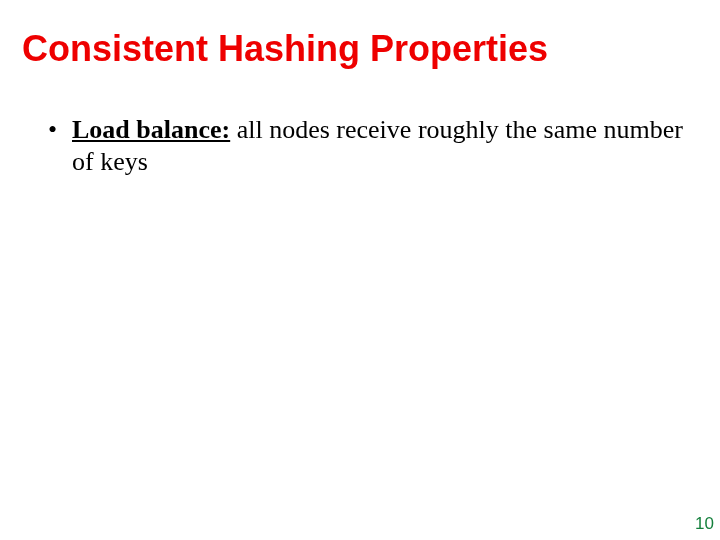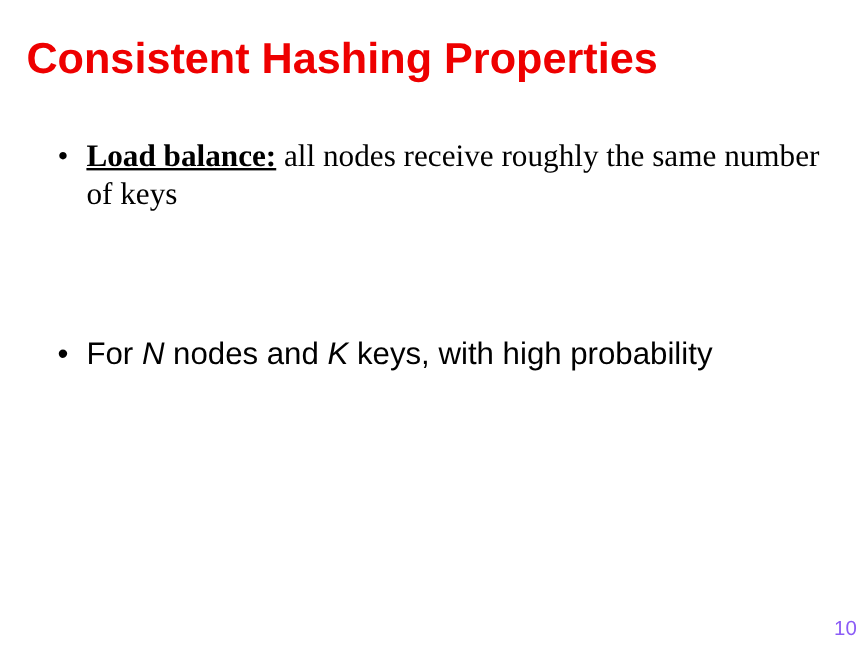--- a/index.html
+++ b/index.html
@@ -80,40 +80,35 @@
   }
   .b { font-weight: bold; }
   .u { text-decoration: underline; }
   .i { font-style: italic; }
   .greek { font-family: "Times New Roman", serif; }
   .pagenum {
     position: absolute;
     right: 6px;
     bottom: 6px;
     font-size: 17px;
-    color: #8b5cf6;
+    color: #15803d;
   }
 </style>
 </head>
 <body>
 
 <div class="slide">
 
   <div class="title">Consistent Hashing Properties</div>
 
   <div class="body">
 
     <div class="bullet1">
       <span class="b u">Load balance:</span><span> all nodes receive roughly the same number of keys</span>
     </div>
 
-    <div class="bullet2-wrap">
-      <div class="bullet2">
-        <span>For </span><span class="i">N</span><span> nodes and </span><span class="i">K</span><span> keys, with high probability</span>
-      </div>
-    </div>
 
 
   </div>
 
   <div class="pagenum">10</div>
 
 </div>
 
 </body></html>

